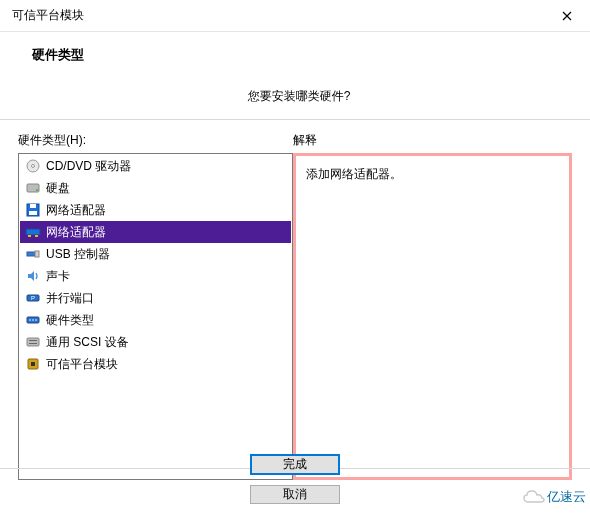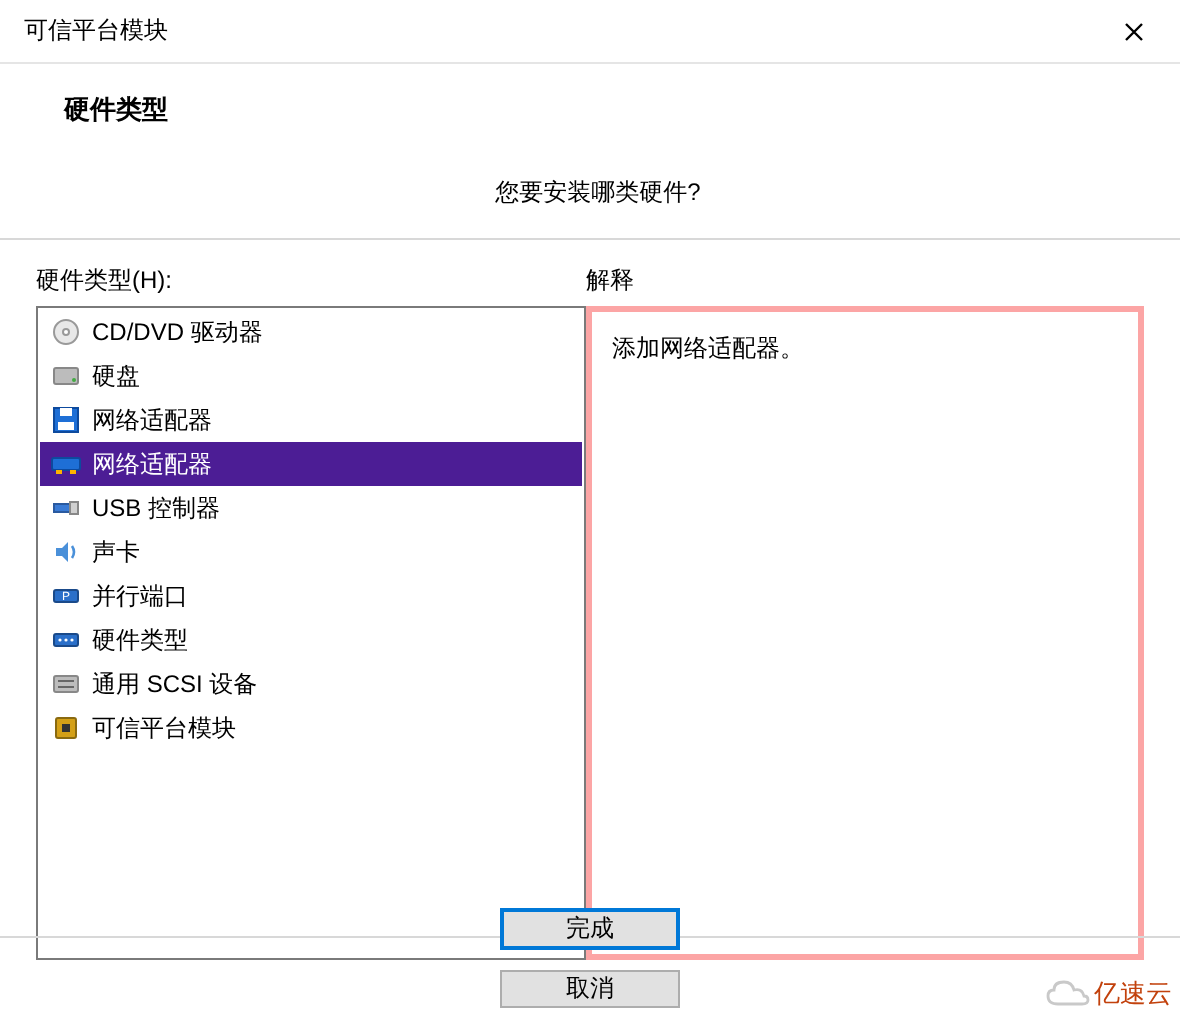--- a/index.html
+++ b/index.html
@@ -79,21 +79,21 @@
       min-width: 90px; height: 26px;
       border: 1px solid #adadad;
       background: #e1e1e1;
       font-size: 12px;
       font-family: inherit;
       cursor: default;
     }
     .btn.primary { border: 2px solid #0078d7; background: #e1e1e1; }
     .watermark {
       position: absolute; right: 4px; bottom: 8px;
-      font-size: 13px; color: #c2410c;
+      font-size: 13px; color: #0369a1;
       display: flex; align-items: center; gap: 2px;
       pointer-events: none;
     }
     svg { display: block; }
   </style>
 </head>
 <body>
 
 <div class="titlebar">
   <span class="titlebar-title">可信平台模块</span>

